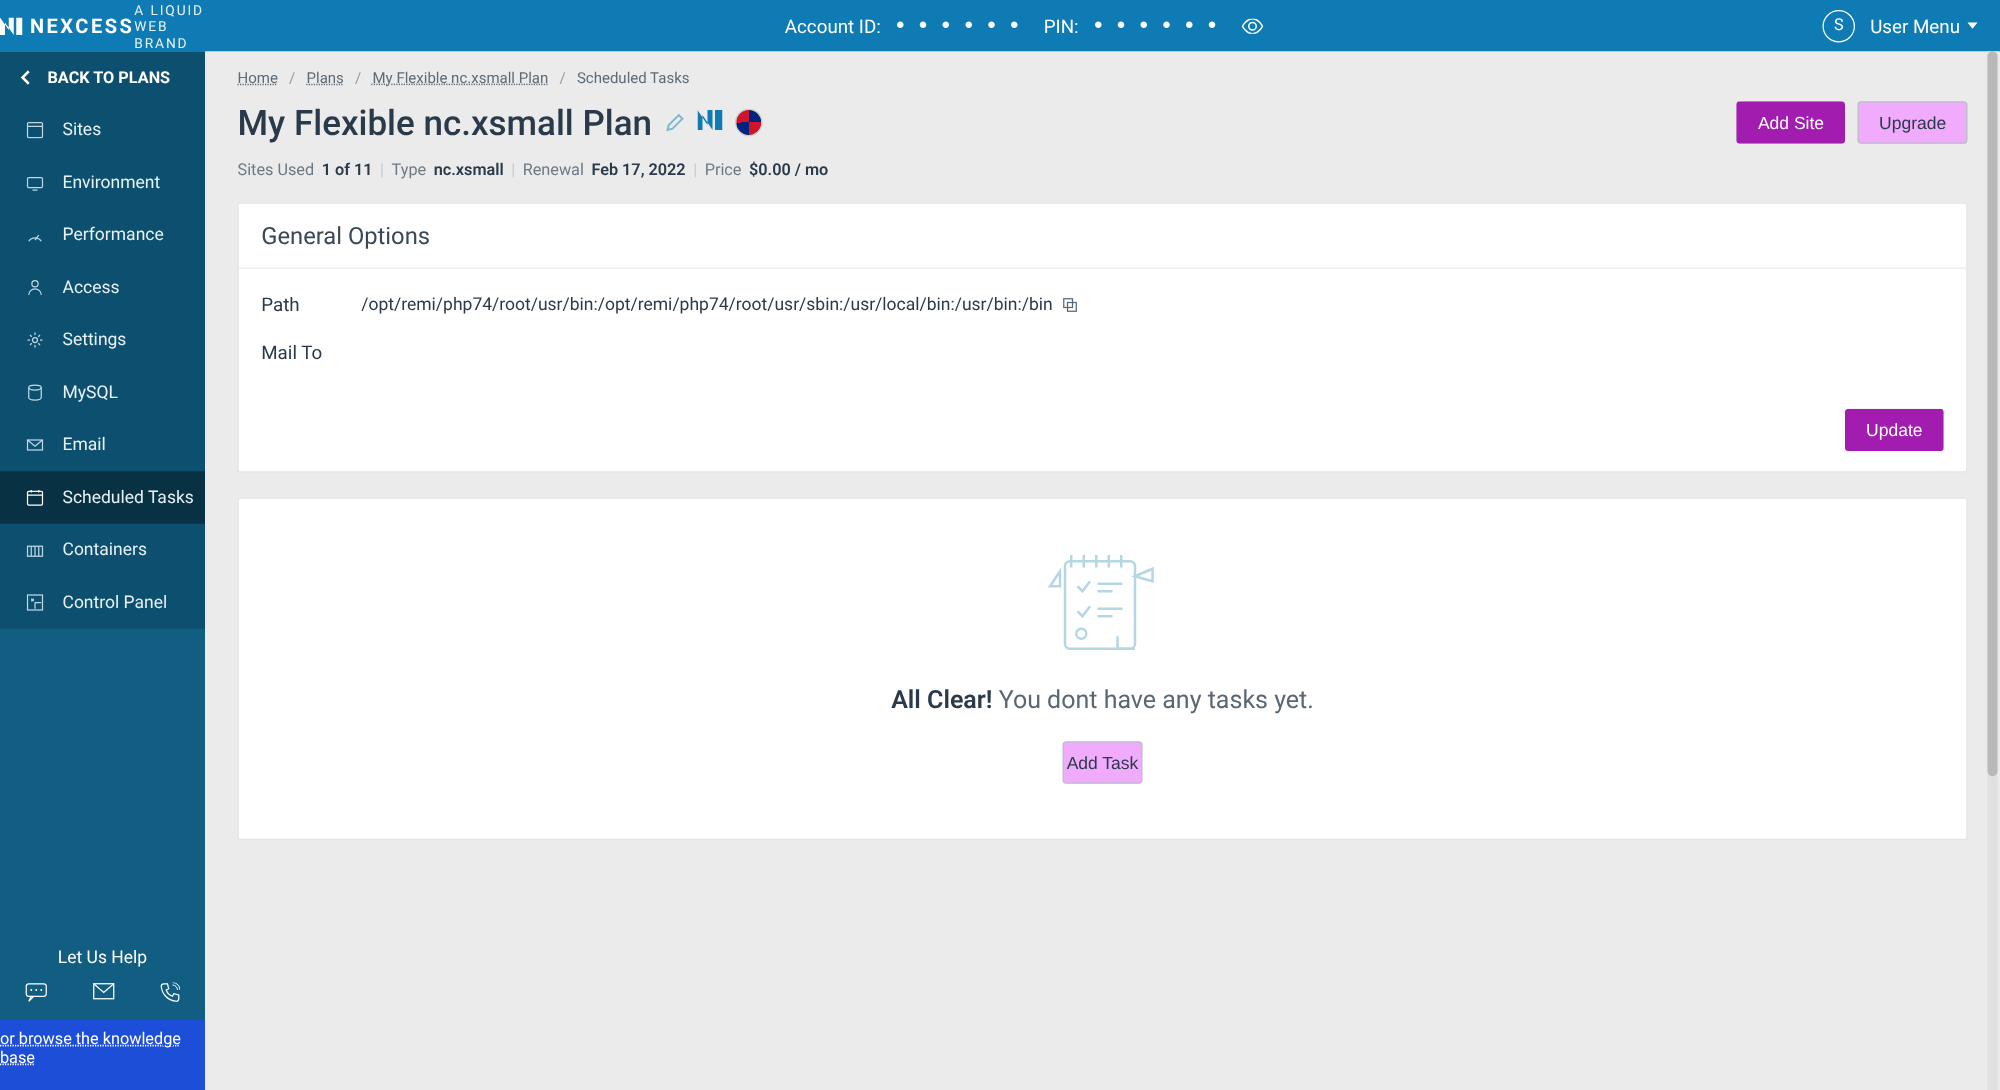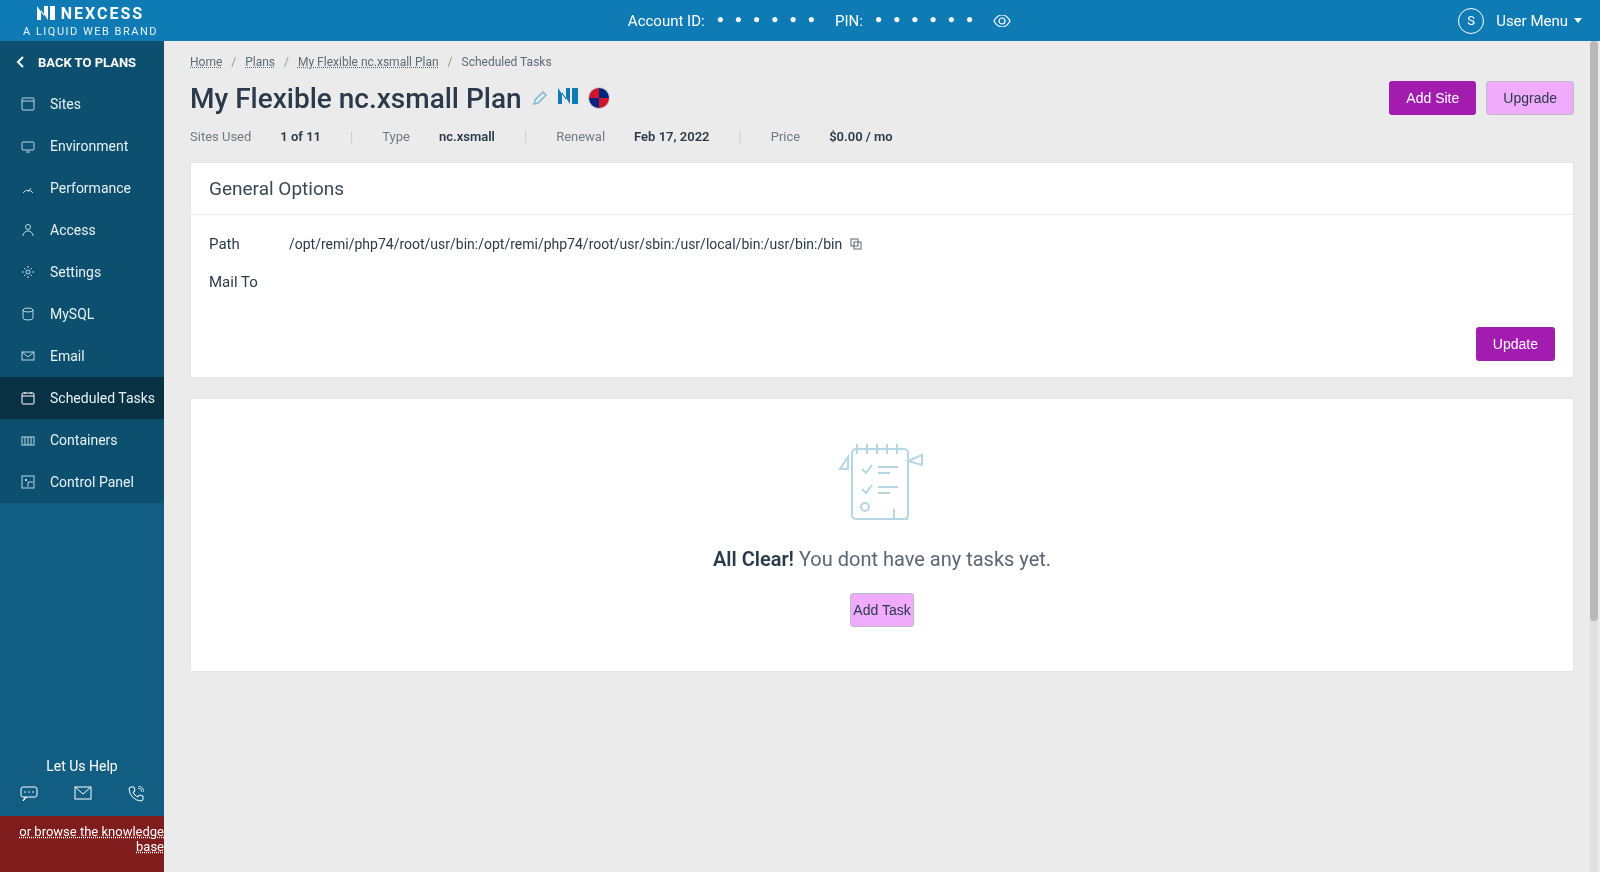--- a/index.html
+++ b/index.html
@@ -17,21 +17,21 @@
   background: #0e7bb5;
   color: #fff;
   display: flex;
   align-items: center;
   padding: 0 18px 0 0;
 }
 .logo-area {
   width: 181px;
   height: 41px;
   display: flex;
-  flex-direction: column;
+  flex-direction: row;
   align-items: center;
   justify-content: center;
 }
 .logo-main { font-weight: 700; letter-spacing: 2px; font-size: 16px; display:flex; align-items:center; gap:6px;}
 .logo-sub { font-size: 11px; letter-spacing: 1.5px; opacity:0.9; margin-top:2px;}
 .topbar-center {
   flex: 1;
   display: flex;
   justify-content: center;
   align-items: center;
@@ -68,21 +68,21 @@
   height: 42px; display:flex; align-items:center; gap:14px;
   padding: 0 0 0 20px; font-size:14px; color:#e8f2f6; cursor:pointer;
 }
 .side-item.active { background: #083144; }
 .side-icon { width:16px; height:16px; display:flex; align-items:center; justify-content:center;}
 .side-spacer { flex:1; background: #115e82; }
 .side-help {
   background: #115e82; padding: 14px 0; text-align:center; color:#fff; font-size:14px;
 }
 .side-help-icons { display:flex; justify-content:center; gap:36px; margin-top:12px;}
-.side-kb { background:#7f1d1d; padding: 8px 0 18px; text-align:right; font-size:13px;}
+.side-kb { background:#1d4ed8; padding: 8px 0 18px; text-align:left; font-size:13px;}
 .side-kb a { color:#fff; text-decoration:underline dotted; }
 
 .main { flex:1; padding: 14px 26px; overflow:auto; }
 .breadcrumb { font-size:12px; color:#5c6b78; margin-bottom:12px; }
 .breadcrumb a { color:#5c6b78; text-decoration:underline dotted; }
 .breadcrumb .sep { margin: 0 6px; color:#999; }
 
 .page-header { display:flex; align-items:center; justify-content:space-between; margin-bottom:6px;}
 .title-row { display:flex; align-items:center; gap:10px;}
 .page-title { font-size:28px; color:#2a3a4a; font-weight:500; }
@@ -92,21 +92,21 @@
   width:22px;height:22px;border-radius:50%;
   background: conic-gradient(#00247d 0 25%, #cf142b 0 50%, #00247d 0 75%, #cf142b 0);
   border:1px solid #ccc;
 }
 
 .action-buttons { display:flex; gap:10px; }
 .btn { padding: 8px 16px; font-size:14px; border-radius:3px; cursor:pointer; border:1px solid transparent;}
 .btn-primary { background:#a21caf; color:#fff; }
 .btn-outline { background:#f0abfc; border-color:#b8bec4; color:#2a3a4a; }
 
-.meta-row { display:flex; align-items:flex-end; gap:29px; font-size:13px; color:#5a6773; margin: 14px 0 18px;}
+.meta-row { display:flex; align-items:flex-end; gap:6px; font-size:13px; color:#5a6773; margin: 14px 0 18px;}
 .meta-row .label { color:#6d7a86; }
 .meta-row .value { color:#2a3a4a; font-weight:600; }
 .meta-row .vline { color:#c5cbd0; }
 
 .card {
   background:#fff; border:1px solid #e2e5e8; border-radius:2px; margin-bottom:20px;
 }
 .card-header { padding: 14px 18px; font-size:19px; color:#3a4855; border-bottom:1px solid #e6e9ec; }
 .card-body { padding: 20px 18px 16px; }
 .opt-row { display:flex; align-items:center; margin-bottom:20px; font-size:15px; }

